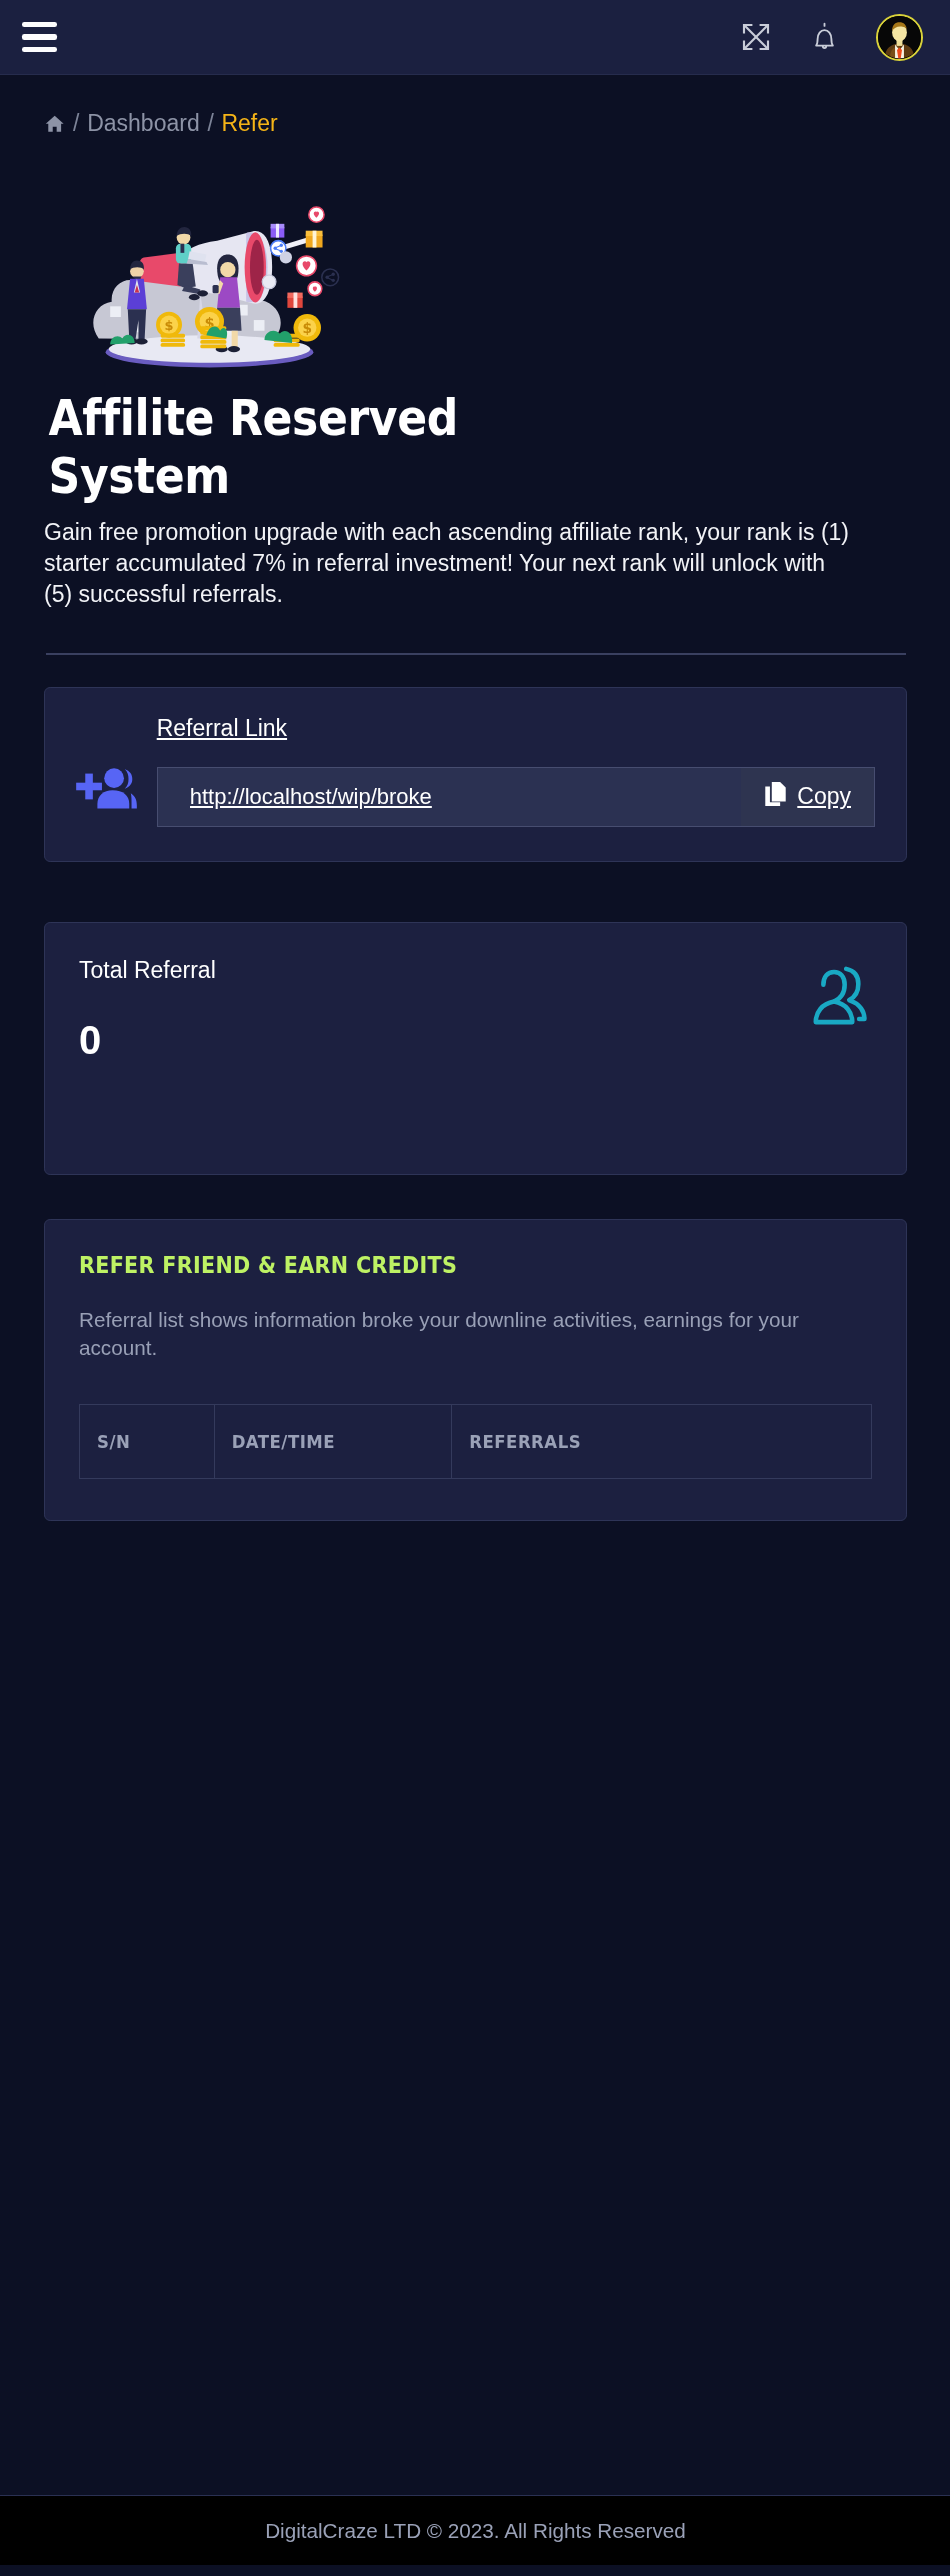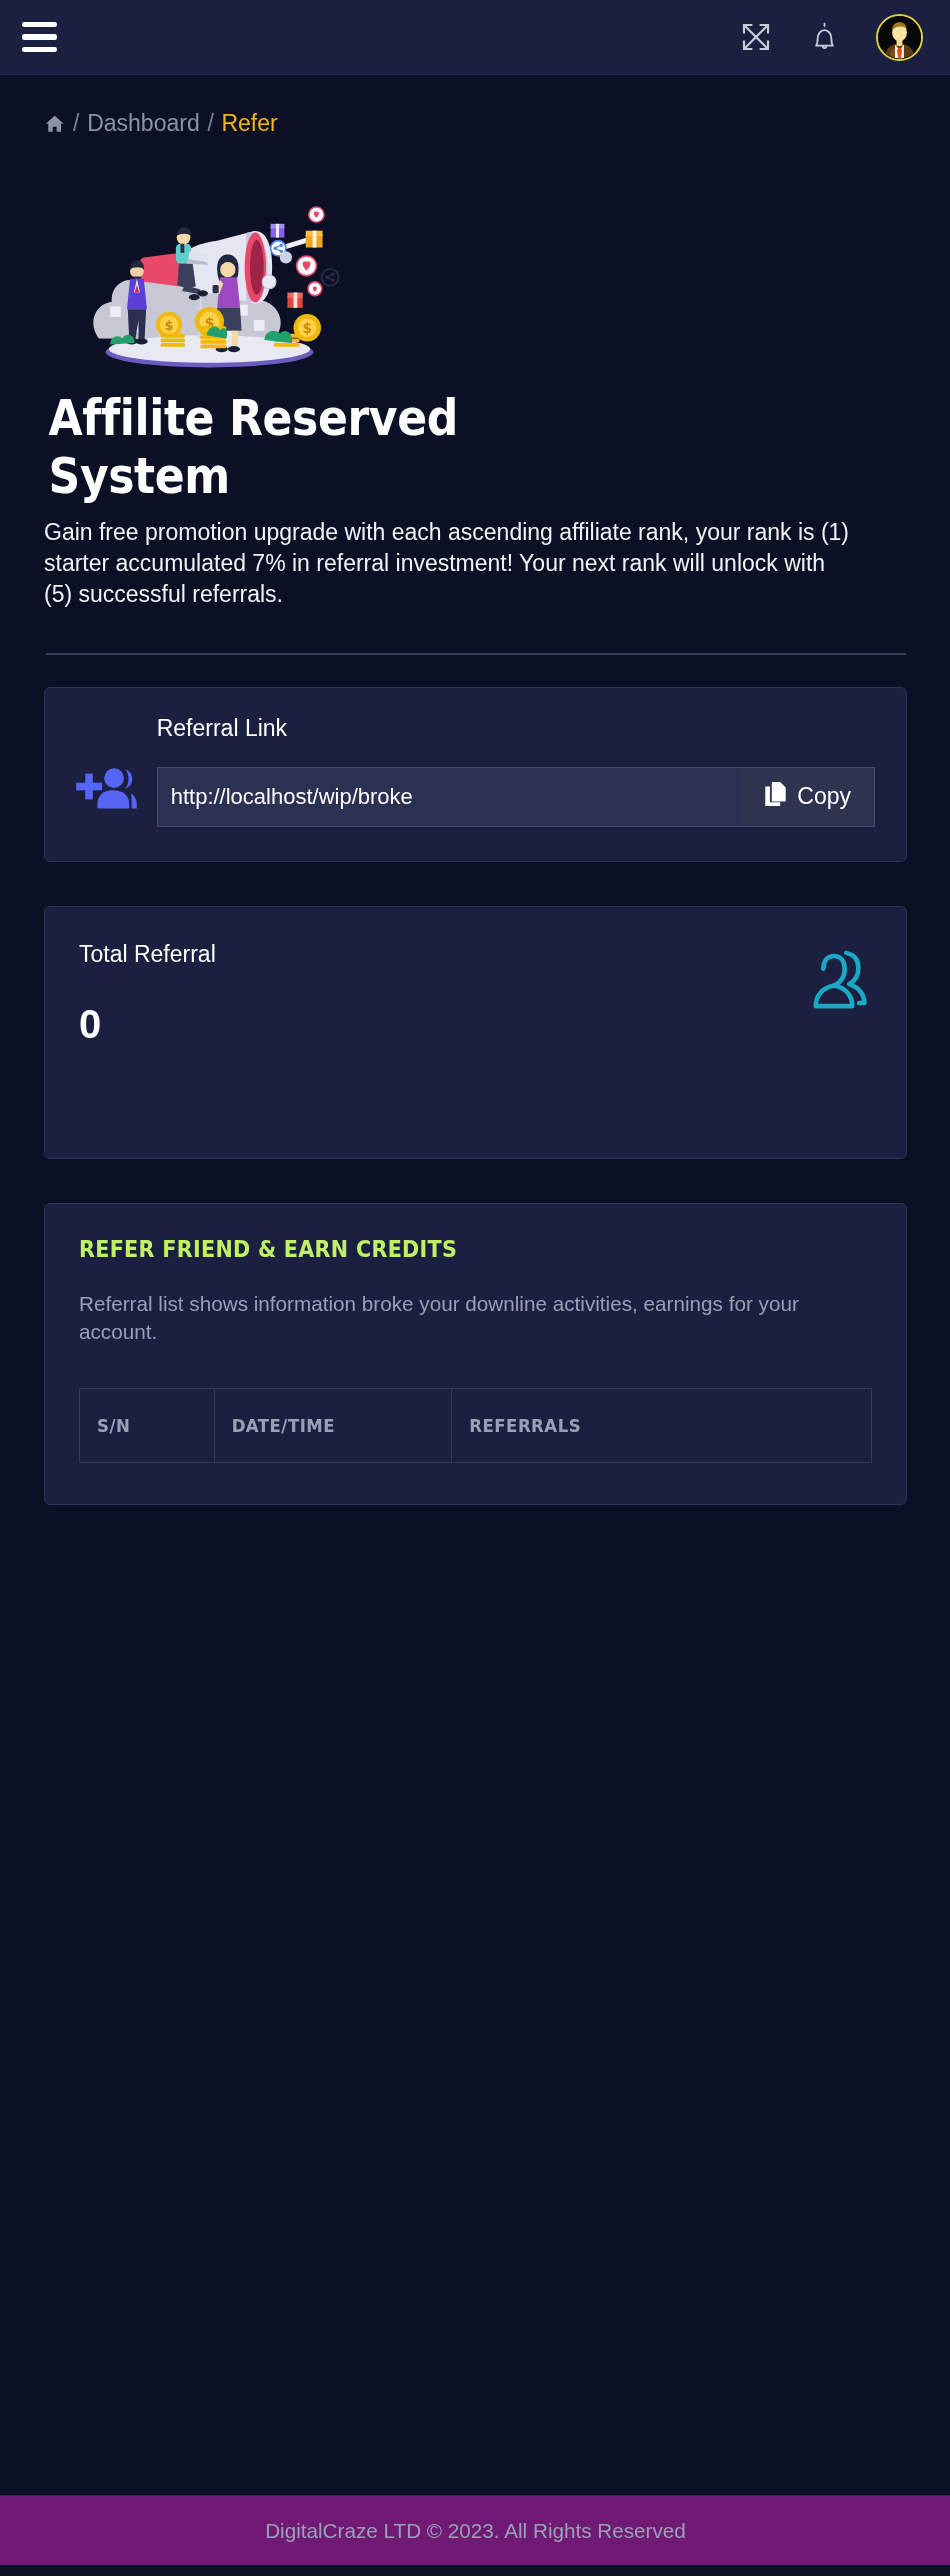--- a/index.html
+++ b/index.html
@@ -87,34 +87,34 @@
   
   .card {
     background:#1c2040;
     border:0.8px solid #2e3457;
     border-radius:6.1px;
     position:relative;
     overflow:hidden;
   }
 
   
-  .card-reflink { padding:27.6px 31px 34px 31px; margin-bottom:44px; display:flex; align-items:center; }
+  .card-reflink { padding:27.6px 31px 34px 31px; margin-bottom:60px; display:flex; align-items:center;text-decoration:underline; }
   .reflink-icon { width:73px; flex:0 0 73px; display:flex; align-items:center; justify-content:flex-start; margin-top:34px; }
   .reflink-body { flex:1 1 auto; padding-left:7.7px; }
   .reflink-label { font-size:23px; color:#ffffff; margin-bottom:24.5px; }
   .reflink-row { display:flex; align-items:stretch; }
   .reflink-input {
     flex:1 1 auto;
     background:#2b3152;
     border:0.8px solid #474d70;
     border-right:0;
     color:#ffffff;
     font-size:22px;
     font-family:"Liberation Sans", sans-serif;
-    padding:0 13px;
+    padding:0 32px;
     height:60px;
     outline:none;
     min-width:0;
   }
   .copy-btn {
     flex:0 0 auto;
     background:#2e3450;
     border:0.8px solid #474d70;
     border-left:0;
     color:#ffffff;
@@ -158,21 +158,21 @@
     font-family:"DejaVu Sans Condensed","Liberation Sans Narrow","Liberation Sans", sans-serif;
   }
   .refer-table th:nth-child(1){ width:17%; }
   .refer-table th:nth-child(2){ width:30%; }
   .refer-table th:nth-child(3){ width:53%; }
 
   .main-bottom-pad { height:55px; }
 
   
   .footer {
-    background:#701a75;
+    background:#000000;
     border-top:0.8px solid #2a3052;
     height:70px;
     display:flex; align-items:center; justify-content:center;
     font-size:20.7px;
     color:#9aa1b7;
     flex:0 0 auto;
   }
   .footer-bottom-strip { height:10.7px; background:#0c1024; flex:0 0 auto; }
 </style>
 </head>

